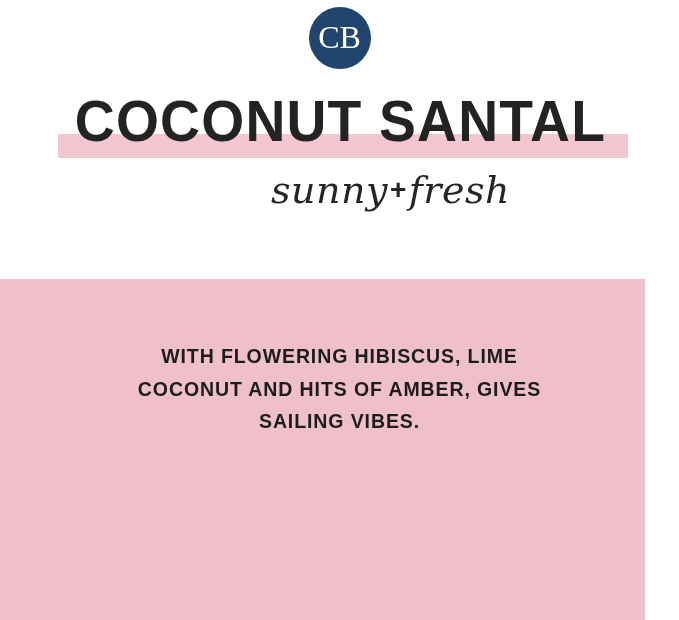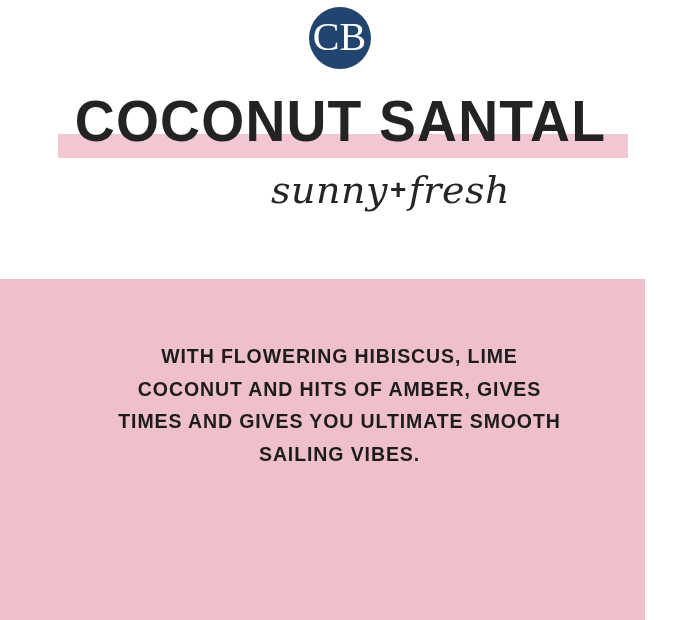--- a/index.html
+++ b/index.html
@@ -36,21 +36,21 @@
     width: 62px;
     height: 62px;
     border-radius: 50%;
     background: #21456f;
     display: flex;
     align-items: center;
     justify-content: center;
   }
   .logo-mark {
     font-family: "Liberation Serif", serif;
-    font-size: 40px;
+    font-size: 32px;
     line-height: 1;
     color: #ffffff;
     letter-spacing: 0px;
     font-weight: 400;
     position: relative;
     top: -1px;
   }
 
   
   .title-block {
@@ -152,18 +152,17 @@
   </div>
 
   <div class="tagline">
     <span>sunny</span><span class="plus">+</span><span>fresh</span>
   </div>
 
   <div class="pink-panel">
     <div class="desc">
       <span class="desc-line">WITH FLOWERING HIBISCUS, LIME</span>
       <span class="desc-line">COCONUT AND HITS OF AMBER, GIVES</span>
-      <span class="desc-line">TIMES AND GIVES YOU ULTIMATE SMOOTH</span>
       <span class="desc-line">SAILING VIBES.</span>
     </div>
   </div>
 
 </div>
 
 </body></html>

